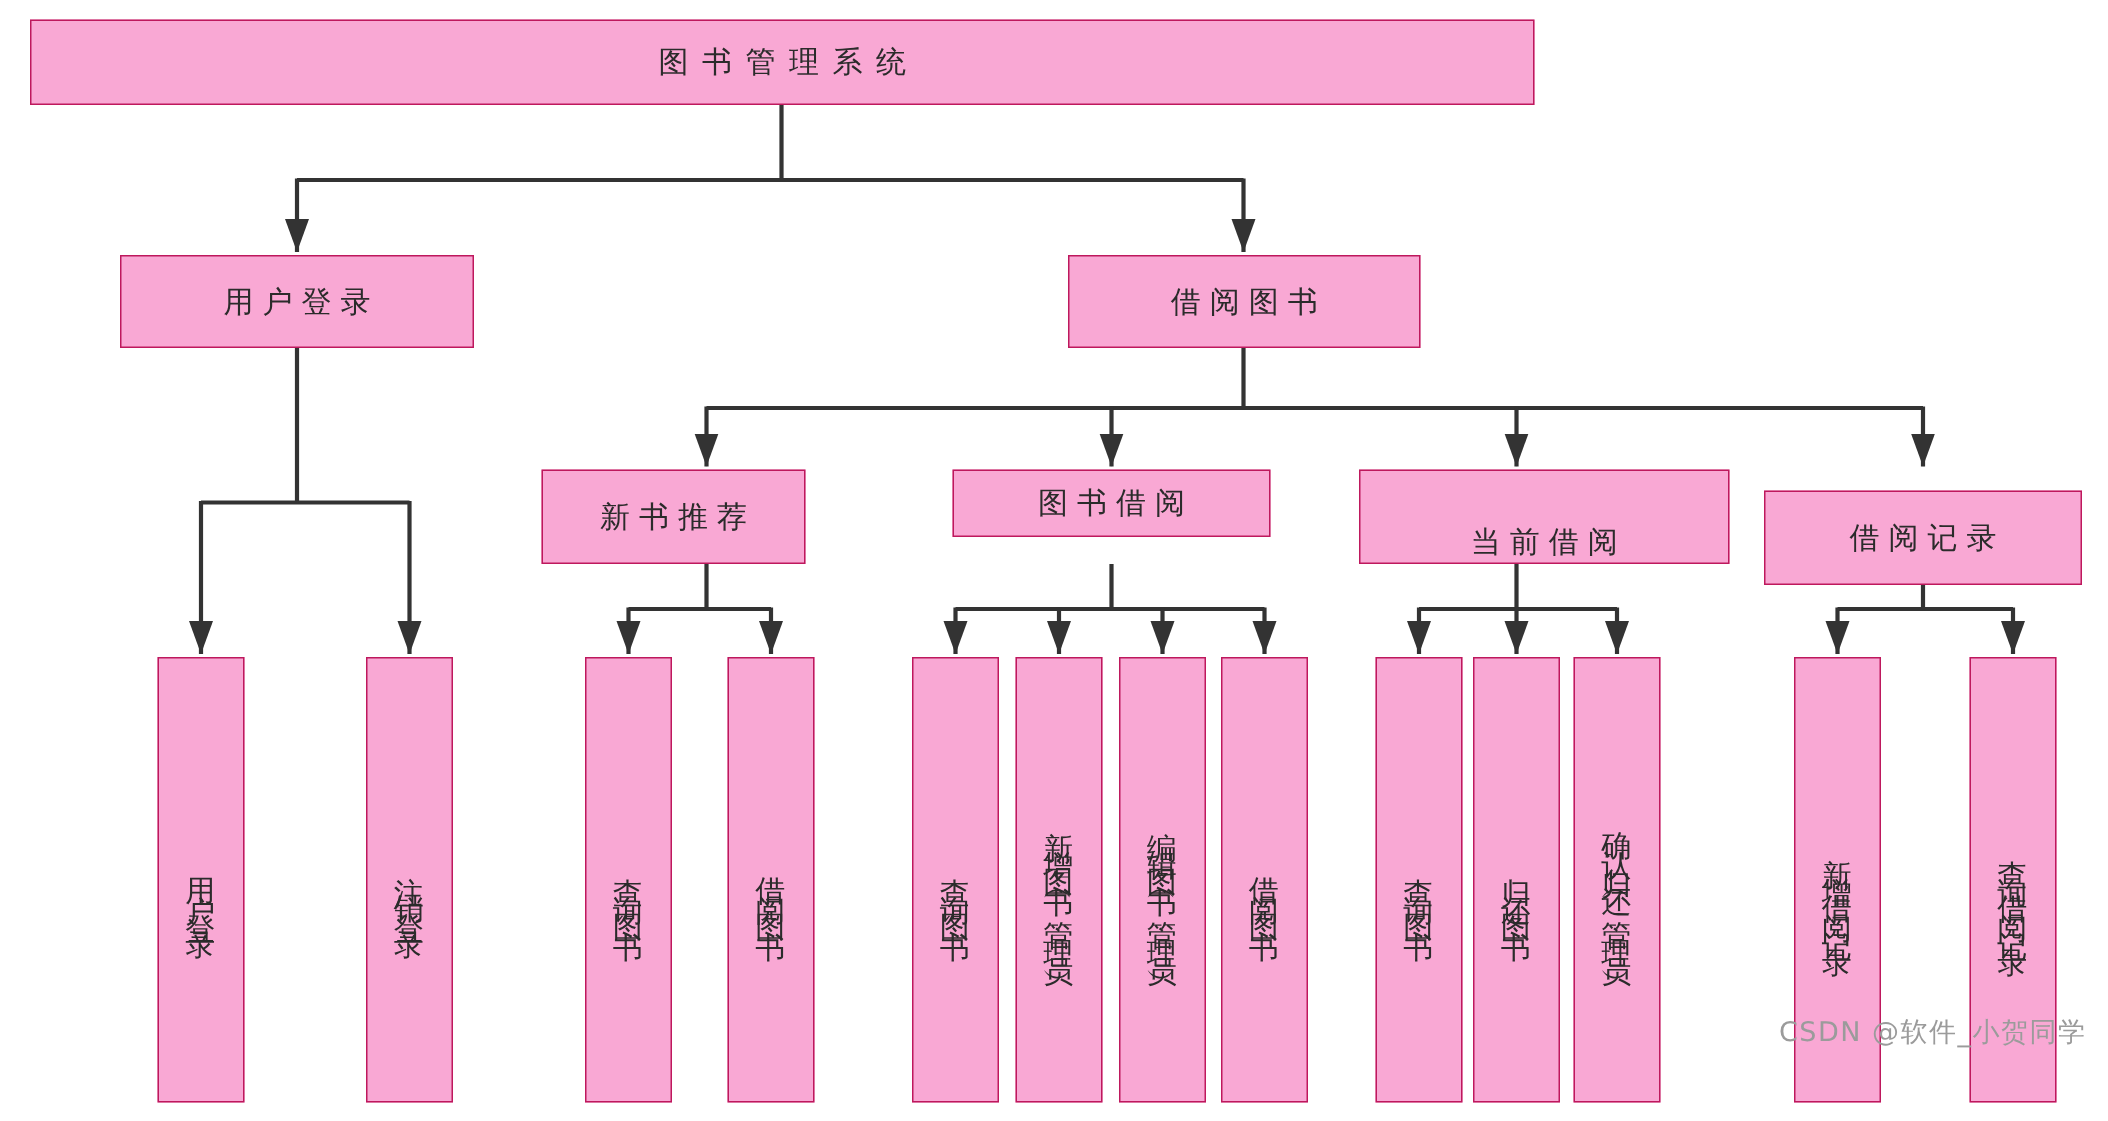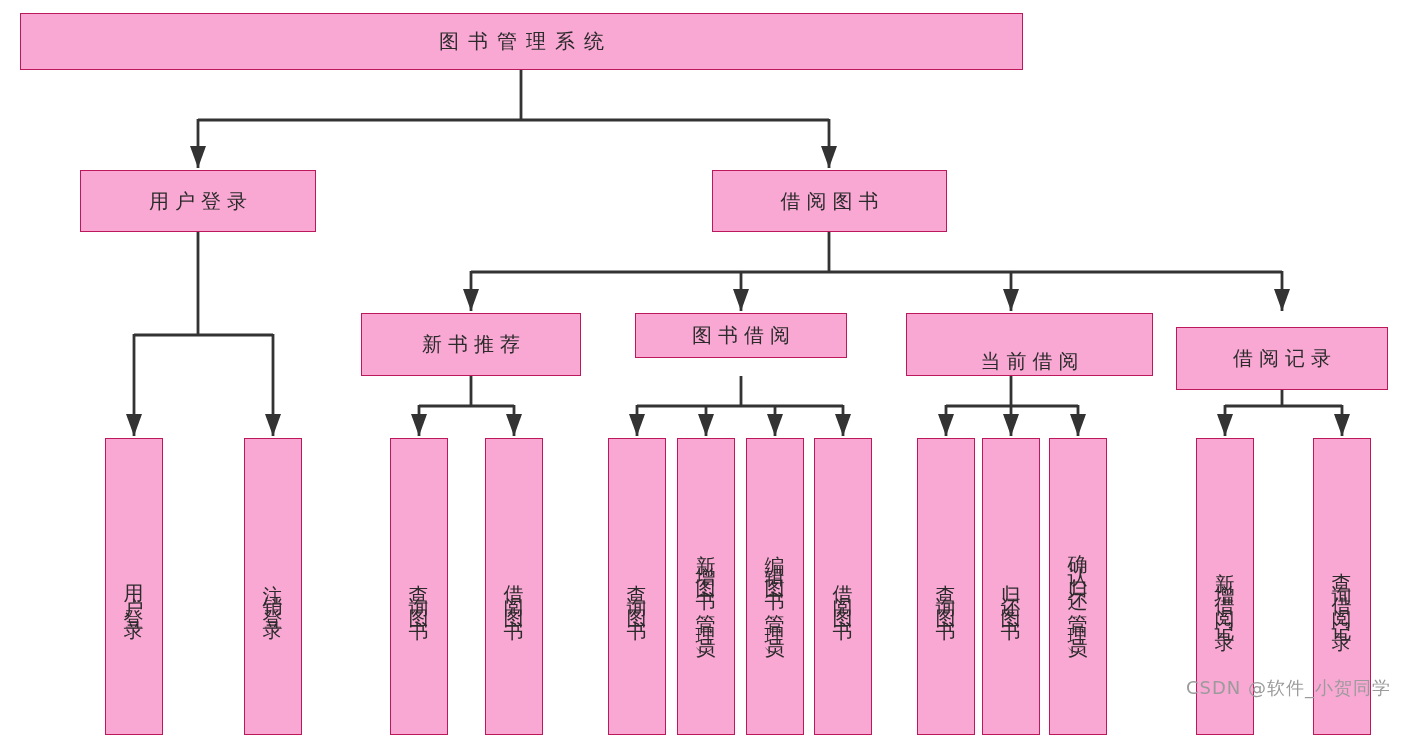--- a/index.html
+++ b/index.html
@@ -107,21 +107,21 @@
     <span>图书管理系统</span>
   </div>
 
   <div class="box h-box" style="left:80px; top:170px; width:236px; height:62px;">
     <span>用户登录</span>
   </div>
   <div class="box h-box" style="left:712px; top:170px; width:235px; height:62px;">
     <span>借阅图书</span>
   </div>
 
-  <div class="box h-box" style="left:361px; top:313px; width:220px; height:63px;">
+  <div class="box h-box" style="left:361px; top:313px; width:176px; height:63px;">
     <span>新书推荐</span>
   </div>
   <div class="box h-box" style="left:635px; top:313px; width:212px; height:45px;">
     <span>图书借阅</span>
   </div>
   <div class="box h-box" style="left:906px; top:313px; width:247px; height:63px;align-items:flex-end;">
     <span>当前借阅</span>
   </div>
   <div class="box h-box" style="left:1176px; top:327px; width:212px; height:63px;">
     <span>借阅记录</span>

